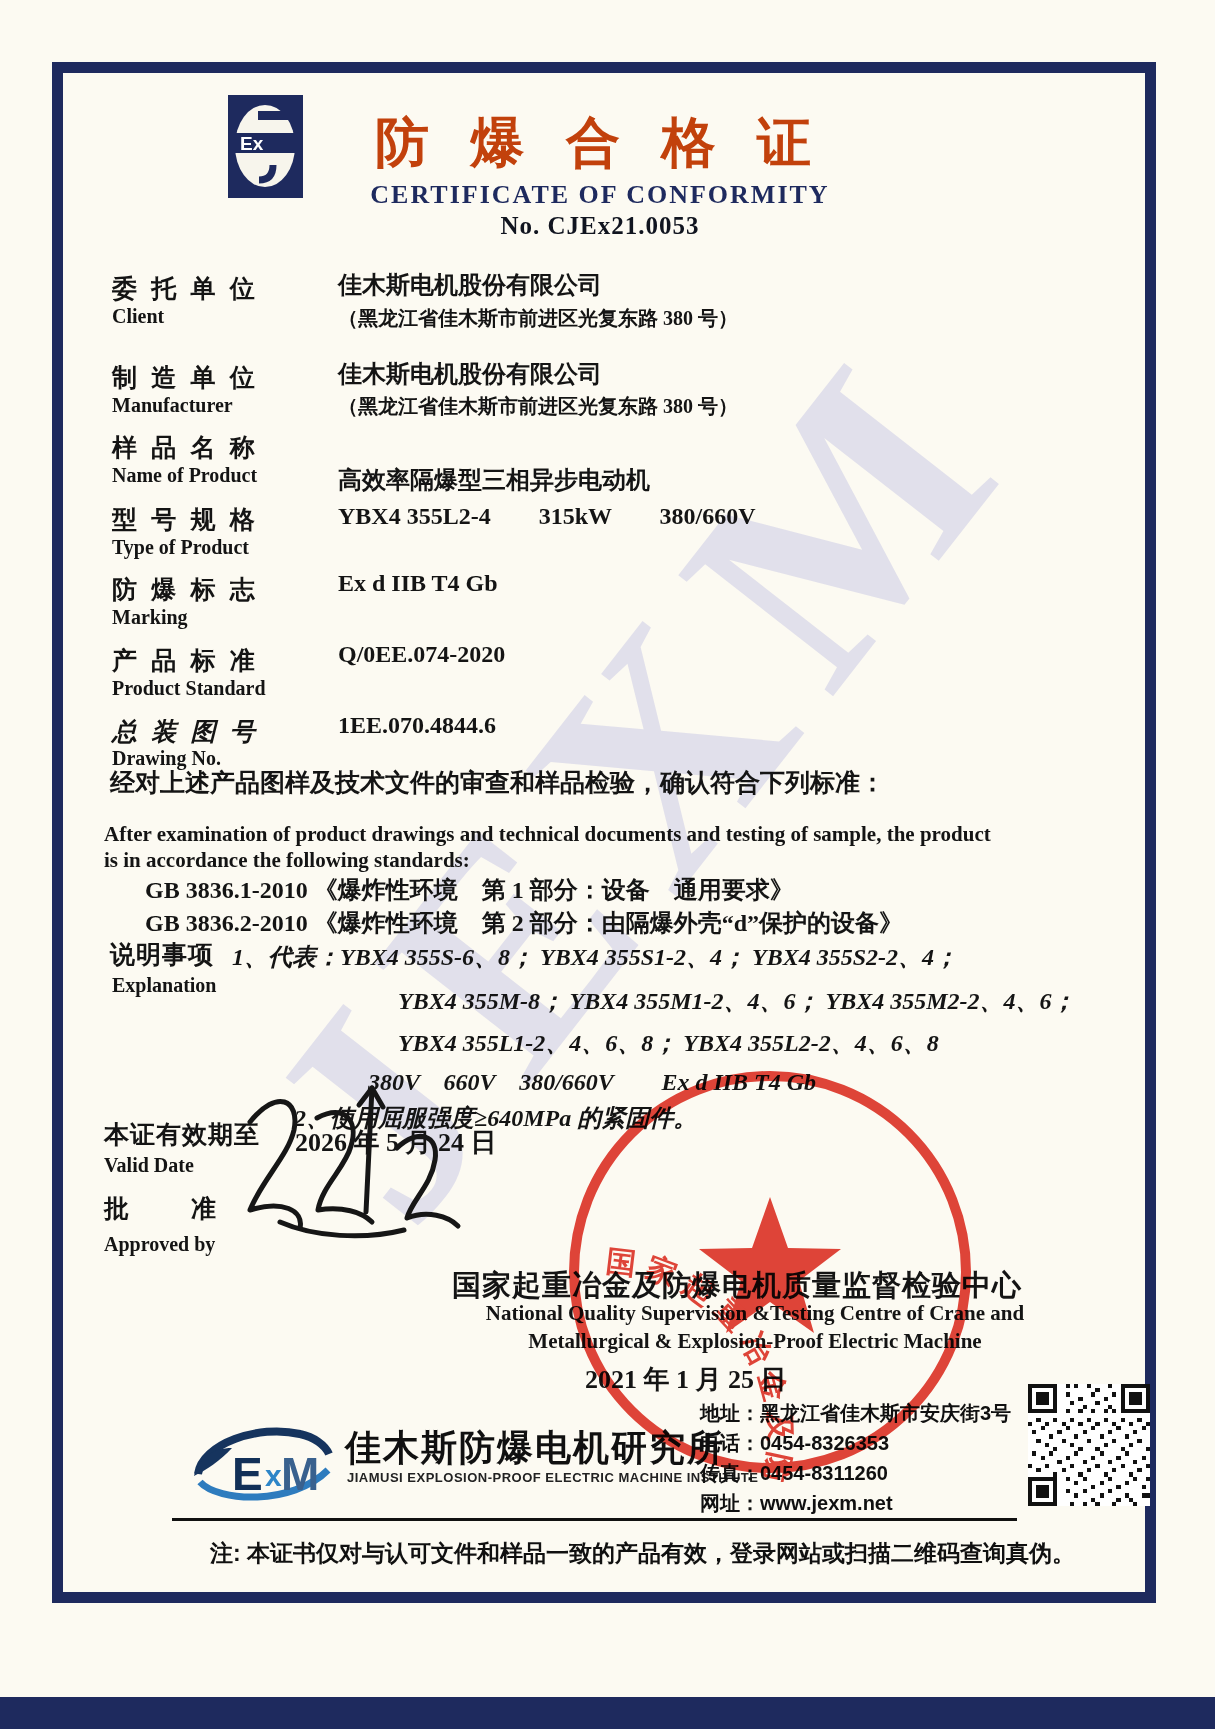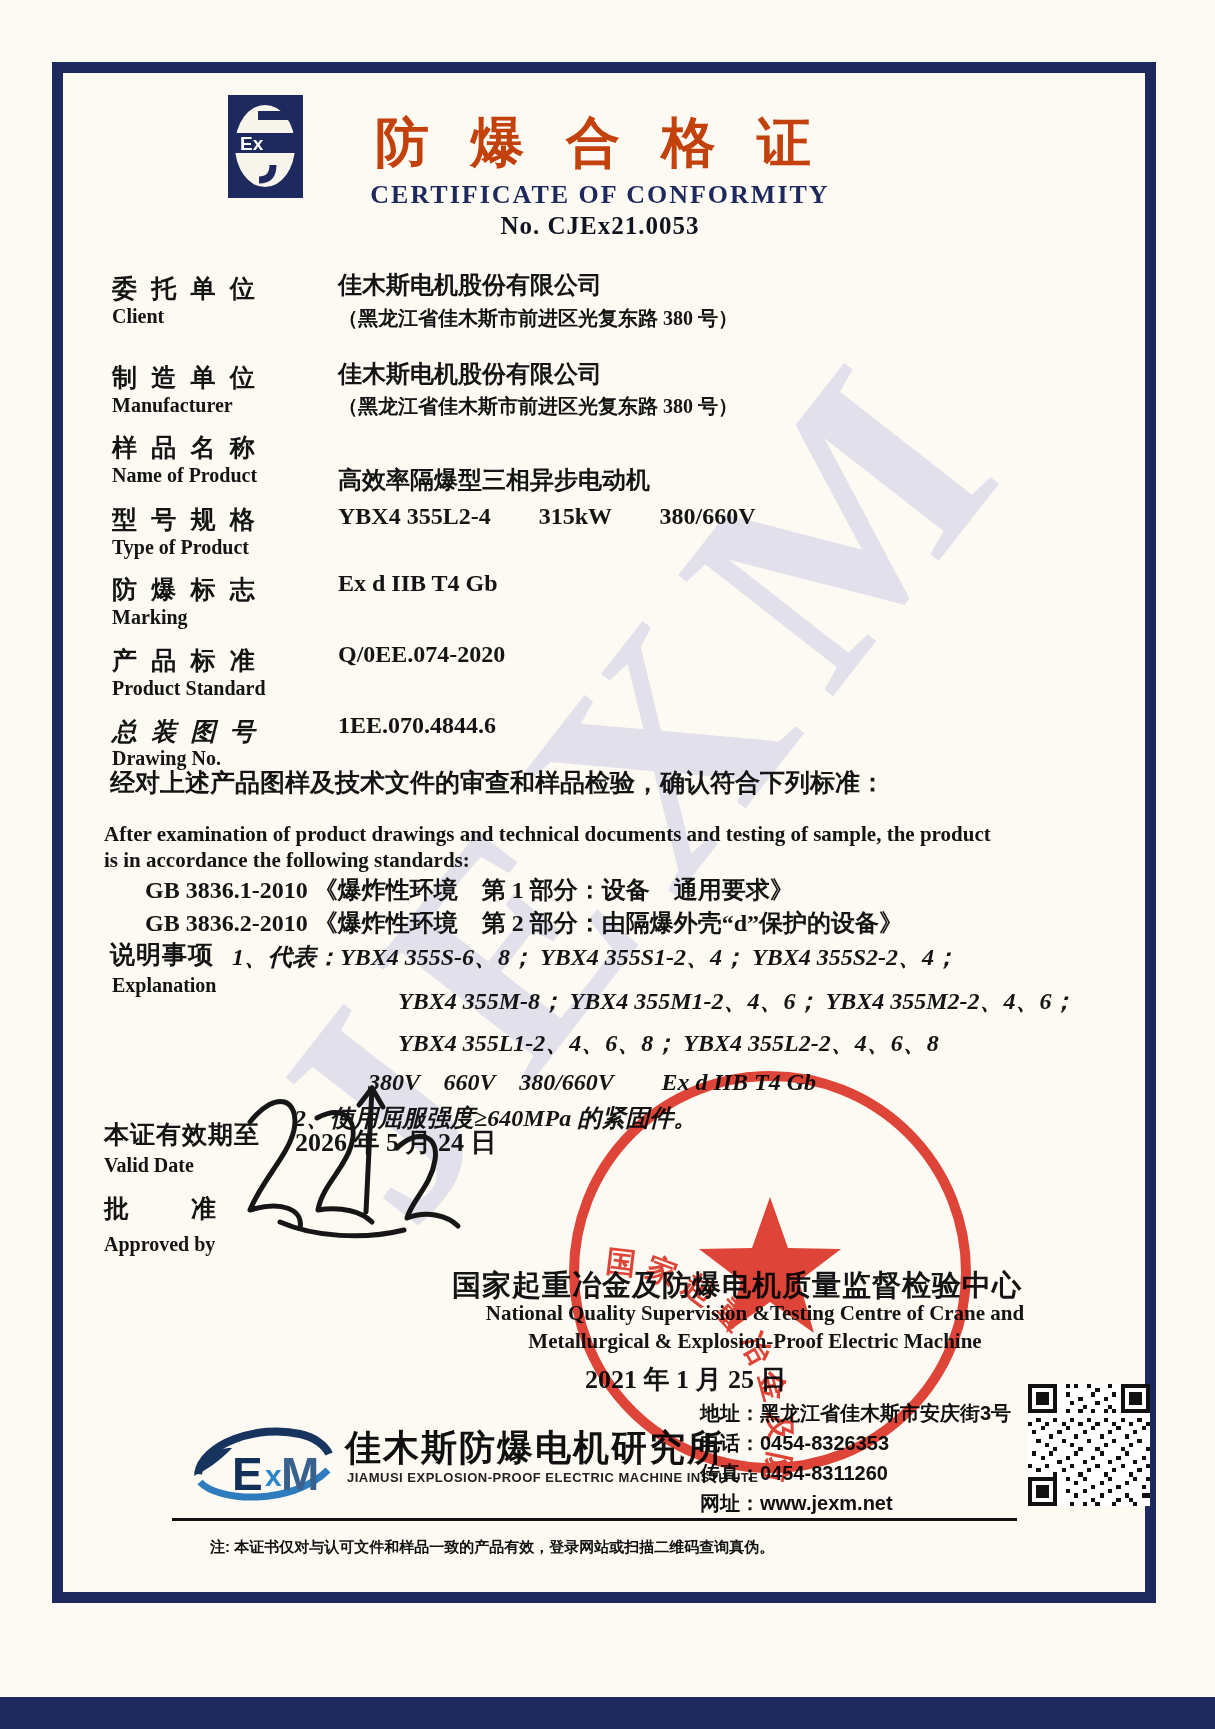--- a/index.html
+++ b/index.html
@@ -32,21 +32,21 @@
   .std{font-size:24px;font-weight:bold;}
   .exp-line{font-size:24px;font-weight:bold;font-style:italic;}
   .center-zh{font-size:29px;font-weight:bold;letter-spacing:1px;}
   .center-en{font-size:21px;font-weight:bold;text-align:center;width:660px;}
   .issue-date{font-size:26px;font-weight:bold;}
   .sans{font-family:"Liberation Sans","DejaVu Sans",sans-serif;}
   .inst-zh{font-size:36px;font-weight:bold;letter-spacing:2px;color:#101010;}
   .inst-en{font-size:13px;font-weight:bold;letter-spacing:.5px;color:#222;}
   .contact-row{font-size:20px;font-weight:bold;color:#101010;}
   .sep-line{position:absolute;left:172px;top:1518px;width:845px;height:3px;background:#111;z-index:2;}
-  .note{font-size:15px;font-weight:bold;color:#101010;}
+  .note{font-size:23px;font-weight:bold;color:#101010;}
   .signature{position:absolute;left:222px;top:1060px;z-index:5;}
   .stamp{position:absolute;left:560px;top:1062px;z-index:6;opacity:.88;mix-blend-mode:multiply;}
   .qr{position:absolute;left:1028px;top:1384px;z-index:2;}
 </style>
 </head>
 <body>
 
 <div class="page">
 
   <div class="frame"></div>

